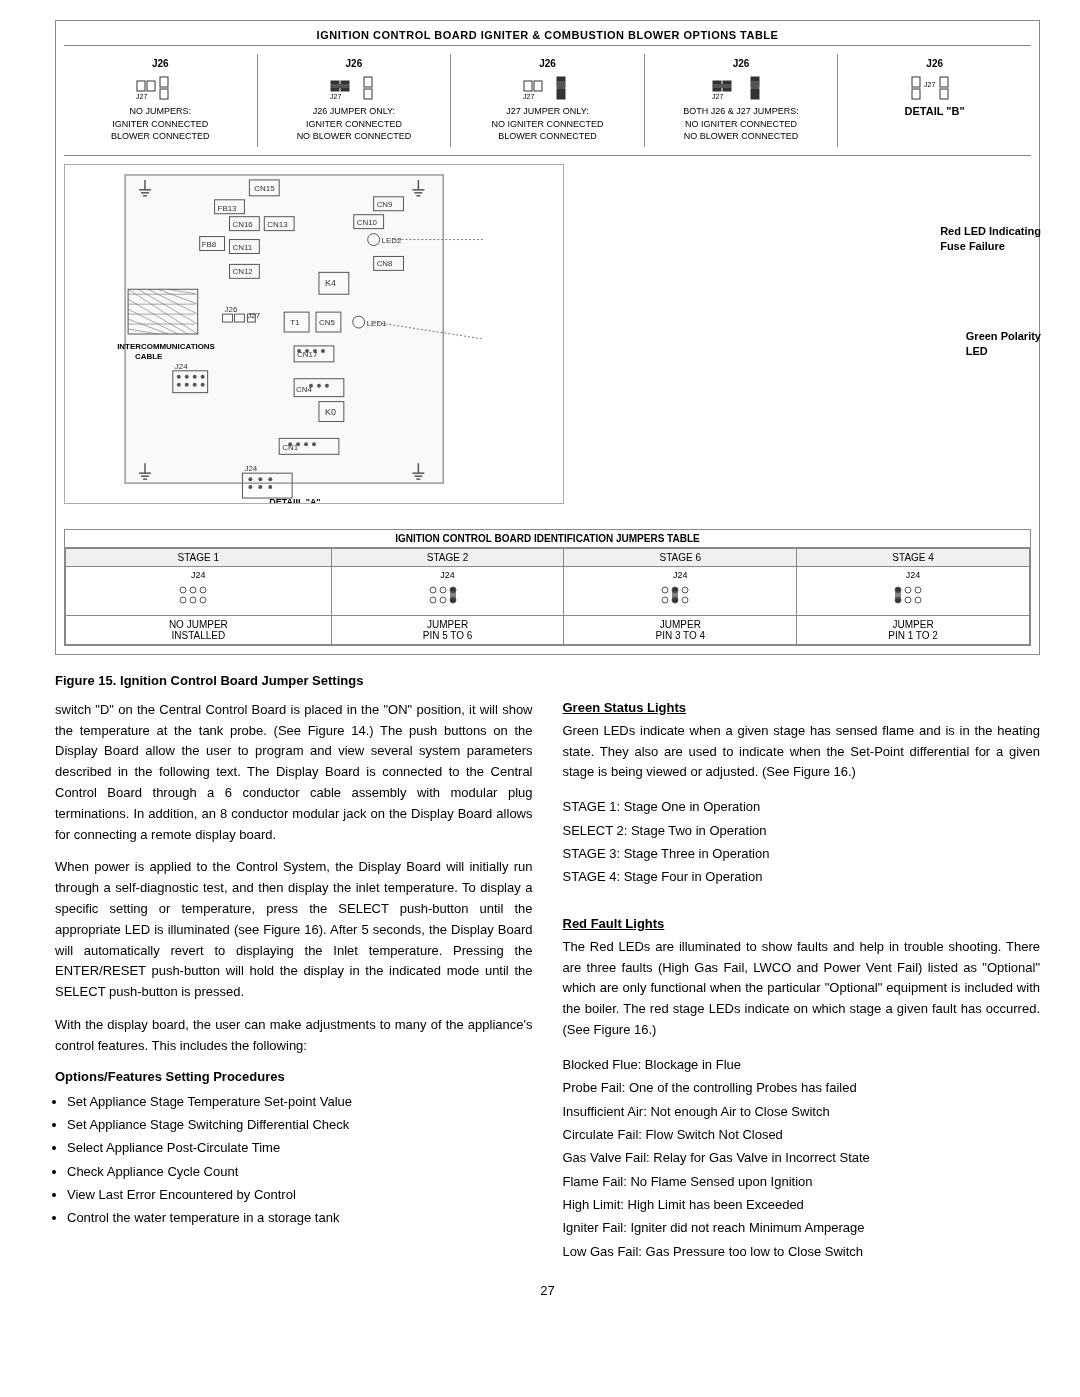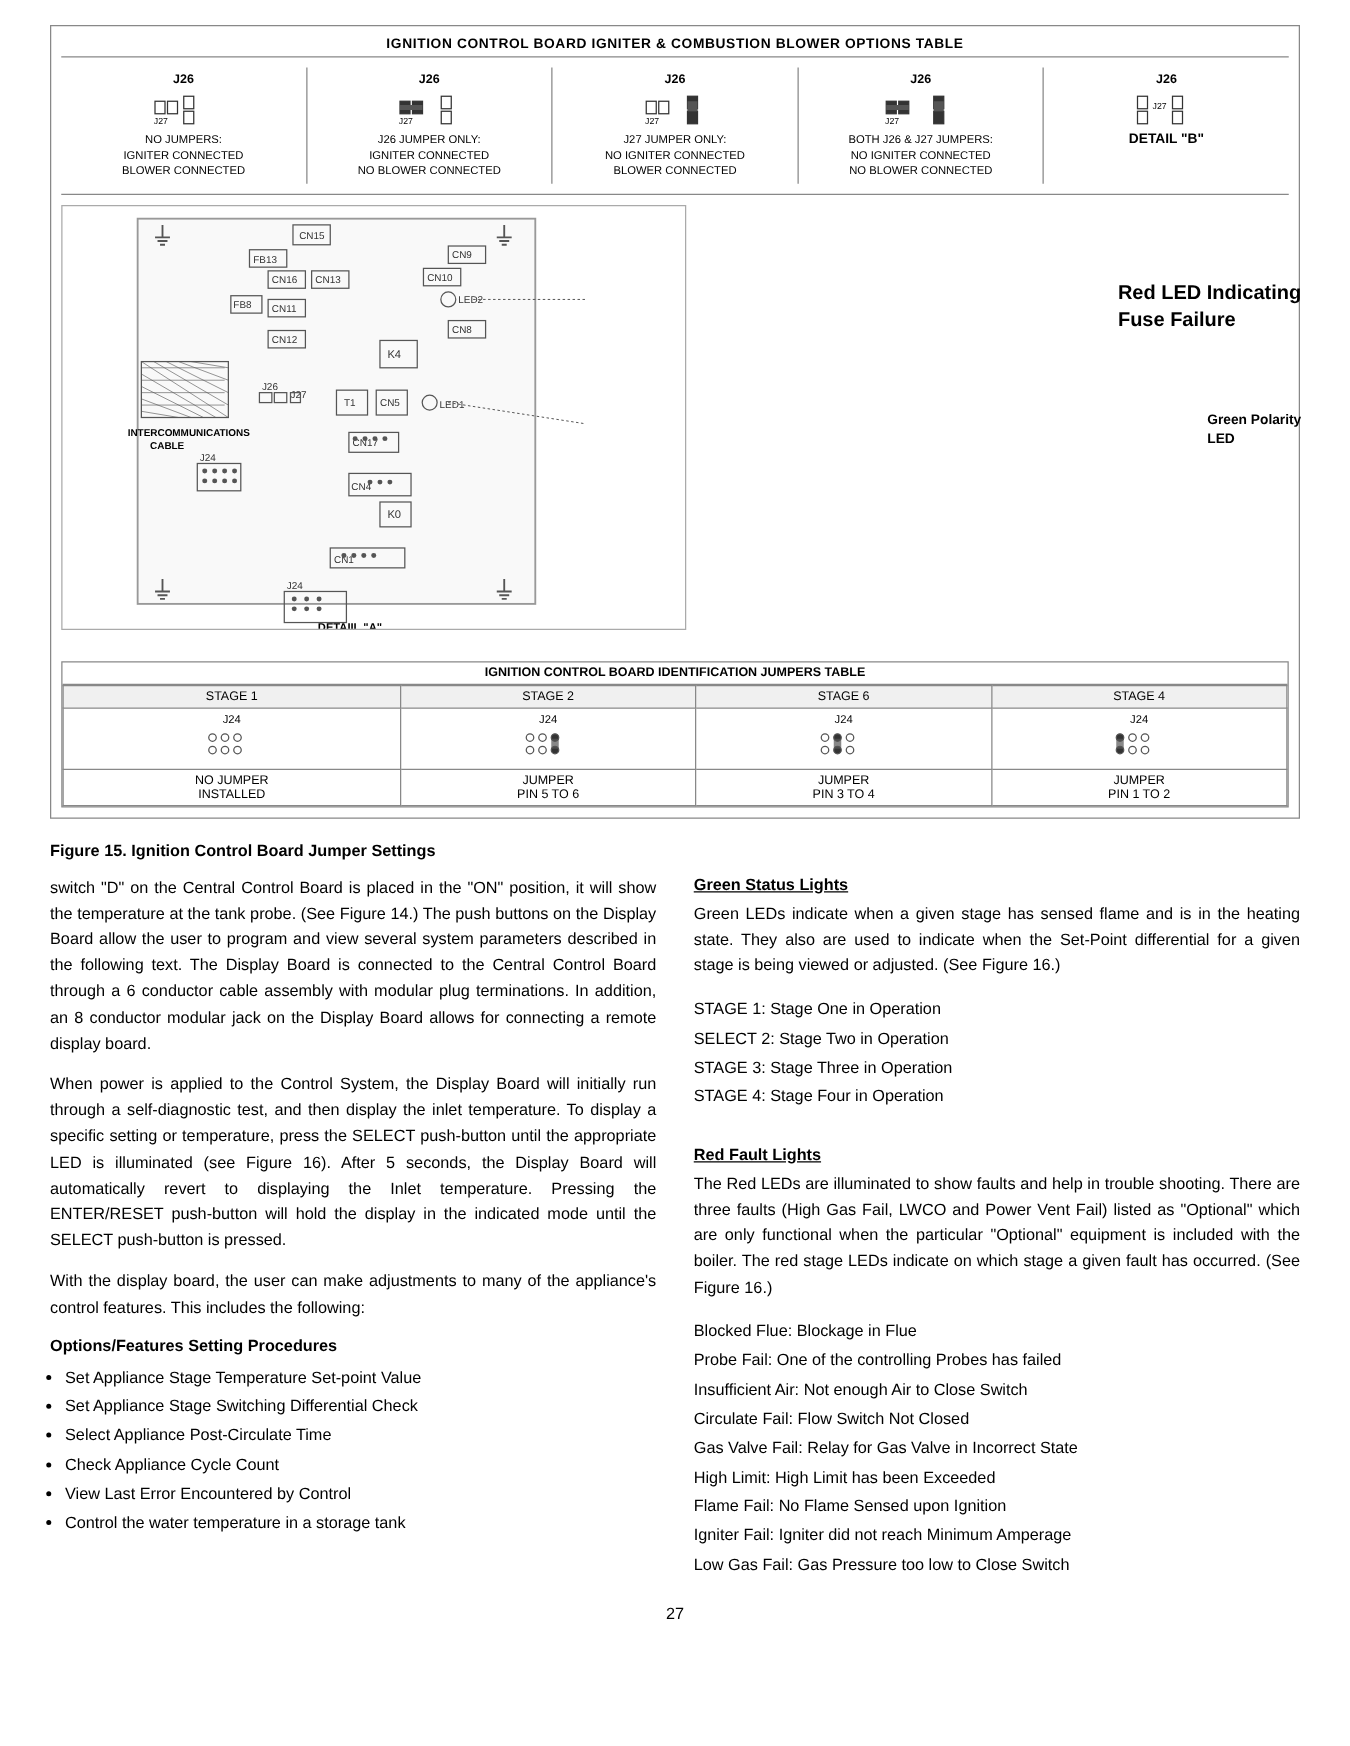--- a/index.html
+++ b/index.html
@@ -6,21 +6,21 @@
     body {
       width: 1080px;
       min-height: 1397px;
       background: #fff;
       font-family: Arial, sans-serif;
       font-size: 13px;
       color: #000;
     }
     .page {
       width: 1080px;
-      padding: 20px 40px 40px 40px;
+      padding: 20px 40px 40px 55px;
     }
 
     
     .diagram-area {
       border: 1px solid #888;
       width: 100%;
       margin-bottom: 18px;
       position: relative;
       background: #fff;
       padding: 8px;
@@ -411,21 +411,21 @@
           <line x1="353" y1="316" x2="357" y2="316" stroke="#555" stroke-width="1.5"></line>
 
           <line x1="330" y1="75" x2="420" y2="75" stroke="#555" stroke-width="0.8" stroke-dasharray="2,2"></line>
 
           <line x1="310" y1="158" x2="420" y2="175" stroke="#555" stroke-width="0.8" stroke-dasharray="2,2"></line>
 
           <text x="205" y="342" font-size="9" font-weight="bold" fill="#000">DETAIIL "A"</text>
         </svg>
 
         
-        <div style="position:absolute; top:60px; right:-10px; font-size:16px; font-weight:bold; line-height:1.4;">
+        <div style="position:absolute; top:60px; right:-10px; font-size:11px; font-weight:bold; line-height:1.4;">
           <span style="white-space:pre-line;">Red LED Indicating
 Fuse Failure</span>
         </div>
         <div style="position:absolute; top:165px; right:-10px; font-size:11px; font-weight:bold; line-height:1.4;">
           <span style="white-space:pre-line;">Green Polarity
 LED</span>
         </div>
       </div>
 
       <div style="flex:1; display:flex; flex-direction:column; justify-content:flex-end;">
@@ -541,22 +541,22 @@
       </div>
       <br>
       <div class="section-heading">Red Fault Lights</div>
       <p class="text-para">The Red LEDs are illuminated to show faults and help in trouble shooting.  There are three faults (High Gas Fail, LWCO and Power Vent Fail) listed as "Optional" which are only functional when the particular "Optional" equipment is included with the boiler.  The red stage LEDs indicate on which stage a given fault has occurred. (See Figure 16.)</p>
       <div class="fault-list">
         <div>Blocked Flue:  Blockage in Flue</div>
         <div>Probe Fail:  One of the controlling Probes has failed</div>
         <div>Insufficient Air:  Not enough Air to Close Switch</div>
         <div>Circulate Fail:  Flow Switch Not Closed</div>
         <div>Gas Valve Fail:  Relay for Gas Valve in Incorrect State</div>
+        <div>Flame Fail:  No Flame Sensed upon Ignition</div>
         <div>High Limit:  High Limit has been Exceeded</div>
-        <div>Flame Fail:  No Flame Sensed upon Ignition</div>
         <div>Igniter Fail:  Igniter did not reach Minimum Amperage</div>
         <div>Low Gas Fail:  Gas Pressure too low to Close Switch</div>
       </div>
     </div>
 
   </div>
 
   <div class="page-number">27</div>
 
 </div>

